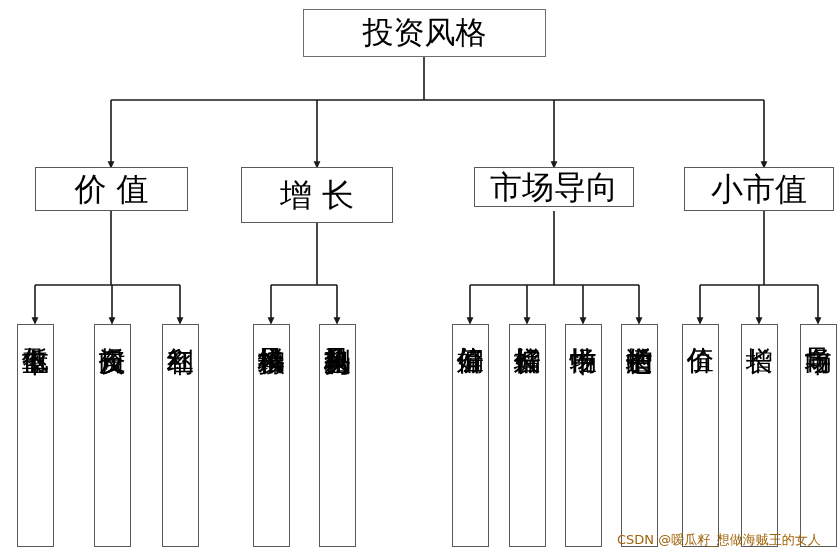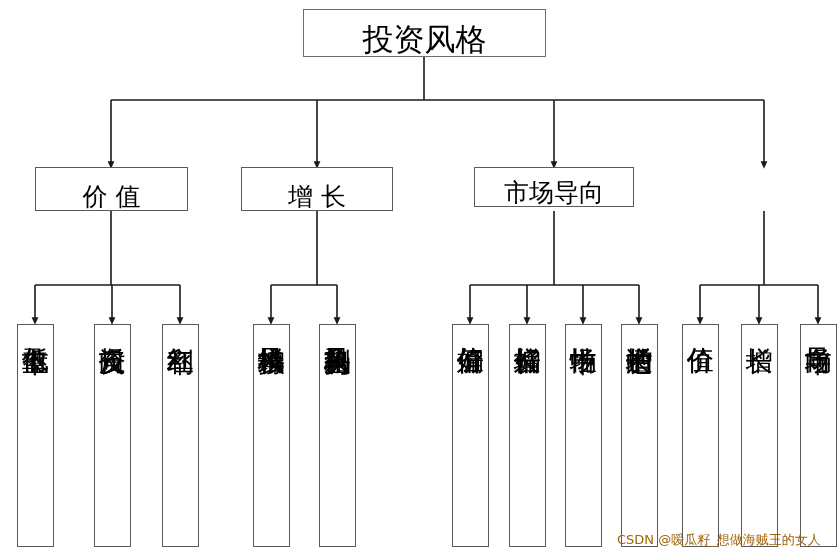--- a/index.html
+++ b/index.html
@@ -25,21 +25,21 @@
     width: 839px;
     height: 555px;
     pointer-events: none;
   }
   .node {
     position: absolute;
     box-sizing: border-box;
     background: #ffffff;
     border: 1px solid #555555;
     display: flex;
-    align-items: flex-end;
+    align-items: center;
     justify-content: center;
   }
   .node.root {
     border-color: #6d6d6d;
   }
   .node.lvl2 {
     border-color: #5a5a5a;
   }
   .node.leaf {
     border-color: #5a5a5a;
@@ -48,21 +48,21 @@
   }
   .label {
     color: #000000;
     white-space: pre;
     line-height: 1.08;
   }
   .root .label {
     font-size: 31px;
   }
   .lvl2 .label {
-    font-size: 25px;
+    font-size: 32px;
   }
   .leaf .label {
     font-size: 27px;
     writing-mode: vertical-rl;
     text-orientation: upright;
     line-height: 1.02;
     letter-spacing: 0px;
     padding-top: 1px;
   }
   .watermark {
@@ -121,25 +121,28 @@
     </g>
   </svg>
 
   <div class="node root" style="left:303px; top:9px; width:243px; height:48px;">
     <span class="label">投资风格</span>
   </div>
 
   <div class="node lvl2" style="left:35px; top:167px; width:153px; height:44px;">
     <span class="label">价 值</span>
   </div>
-  <div class="node lvl2" style="left:241px; top:167px; width:152px; height:44px;">
+  <div class="node lvl2" style="left:241px; top:167px; width:152px; height:56px;">
     <span class="label">增 长</span>
   </div>
   <div class="node lvl2" style="left:474px; top:167px; width:160px; height:40px;">
     <span class="label">市场导向</span>
+  </div>
+  <div class="node lvl2" style="left:684px; top:167px; width:150px; height:44px;">
+    <span class="label">小市值</span>
   </div>
 
   <div class="node leaf" style="left:17px; top:324px; width:37px; height:223px;">
     <span class="label">低市盈率</span>
   </div>
   <div class="node leaf" style="left:94px; top:324px; width:37px; height:223px;">
     <span class="label">反向投资</span>
   </div>
   <div class="node leaf" style="left:162px; top:324px; width:37px; height:223px;">
     <span class="label">红利率</span>

